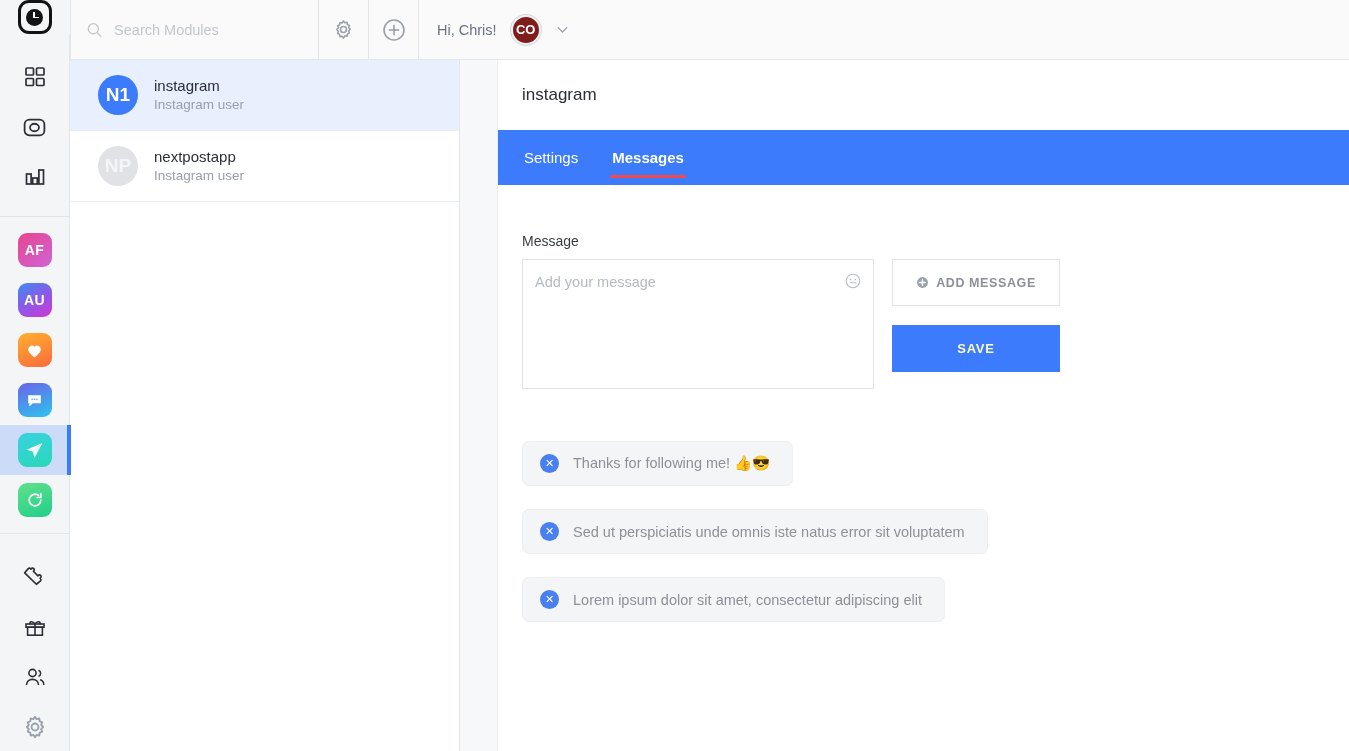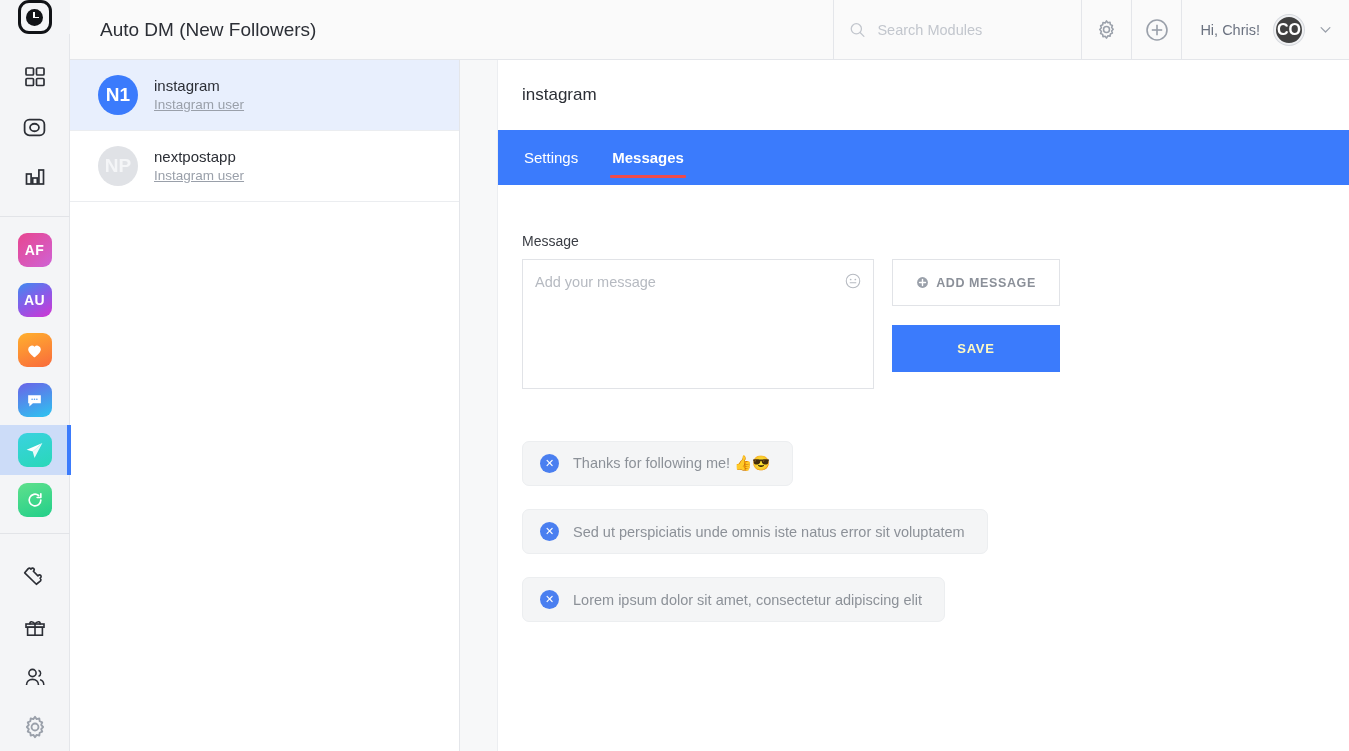--- a/index.html
+++ b/index.html
@@ -96,22 +96,22 @@
     border-left: 1px solid #e4e6ea;
     display: flex; align-items: center; justify-content: center; cursor: pointer;
   }
   .top-user {
     flex: 0 0 160px; border-left: 1px solid #e4e6ea;
     display: flex; align-items: center; gap: 14px; padding: 0 16px 0 18px; cursor: pointer;
   }
   .greet { font-size: 14.5px; color: #6b7280; white-space: nowrap; }
   .avatar-user {
     width: 30px; height: 30px; border-radius: 50%;
-    background: #404040; color: #fff;
-    font-size: 16px; font-weight: bold;
+    background: #7f1d1d; color: #fff;
+    font-size: 13px; font-weight: bold;
     display: flex; align-items: center; justify-content: center;
     border: 2px solid #f0f1f3; box-shadow: 0 0 0 1px #d6d9de;
   }
 
   
   .body { flex: 1 1 auto; display: flex; min-height: 0; background: #f6f7f8; }
 
   .list-panel {
     width: 390px; flex: 0 0 390px; background: #ffffff;
     border-right: 1px solid #e4e6ea;
@@ -124,21 +124,21 @@
   }
   .acct-row.selected { background: #e8effd; }
   .acct-av {
     width: 40px; height: 40px; border-radius: 50%; flex: 0 0 40px;
     display: flex; align-items: center; justify-content: center;
     font-size: 19px; font-weight: bold;
   }
   .acct-av.blue { background: #3b7bfc; color: #fff; }
   .acct-av.gray { background: #e0e2e6; color: #f4f5f7; }
   .acct-name { font-size: 15px; color: #2c2f36; line-height: 1.35; }
-  .acct-sub { font-size: 13.5px; color: #9aa0aa; line-height: 1.35; text-decoration: underline; }
+  .acct-sub { font-size: 13.5px; color: #9aa0aa; line-height: 1.35; }
 
   .gutter { flex: 0 0 38px; background: #f7f8f9; border-right: 1px solid #eceef1; }
 
   .main-panel { flex: 1 1 auto; background: #ffffff; display: flex; flex-direction: column; min-width: 0; }
   .main-head { height: 70px; display: flex; align-items: center; padding: 0 0 0 24px; }
   .main-head h2 { font-size: 17px; font-weight: normal; color: #2c2f36; }
 
   .tabbar {
     height: 55px; background: #3b7bfc;
     display: flex; align-items: stretch; padding-left: 24px;
@@ -308,21 +308,20 @@
           <circle cx="12" cy="12" r="3.2" fill="none" stroke="#9aa0aa" stroke-width="1.7"></circle>
           <path d="M12 2.6l1.5 2.1 2.5-.6.3 2.6 2.4 1-1 2.4 1.8 1.9-1.8 1.9 1 2.4-2.4 1-.3 2.6-2.5-.6L12 21.4l-1.5-2.1-2.5.6-.3-2.6-2.4-1 1-2.4L4.5 12l1.8-1.9-1-2.4 2.4-1 .3-2.6 2.5.6z" fill="none" stroke="#9aa0aa" stroke-width="1.7" stroke-linejoin="round"></path>
         </svg>
       </div>
     </div>
   </div>
 
   <div class="right">
 
     <div class="topbar">
-      <div class="topbar-title">Auto DM (New Followers)</div>
 
       <div class="top-search">
         <svg width="22" height="22" viewBox="0 0 24 24">
           <circle cx="10.5" cy="10.5" r="6.4" fill="none" stroke="#c2c6cd" stroke-width="1.6"></circle>
           <line x1="15.2" y1="15.2" x2="20" y2="20" stroke="#c2c6cd" stroke-width="1.6" stroke-linecap="round"></line>
         </svg>
         <input type="text" placeholder="Search Modules" style="">
       </div>
 
       <div class="top-btn">

